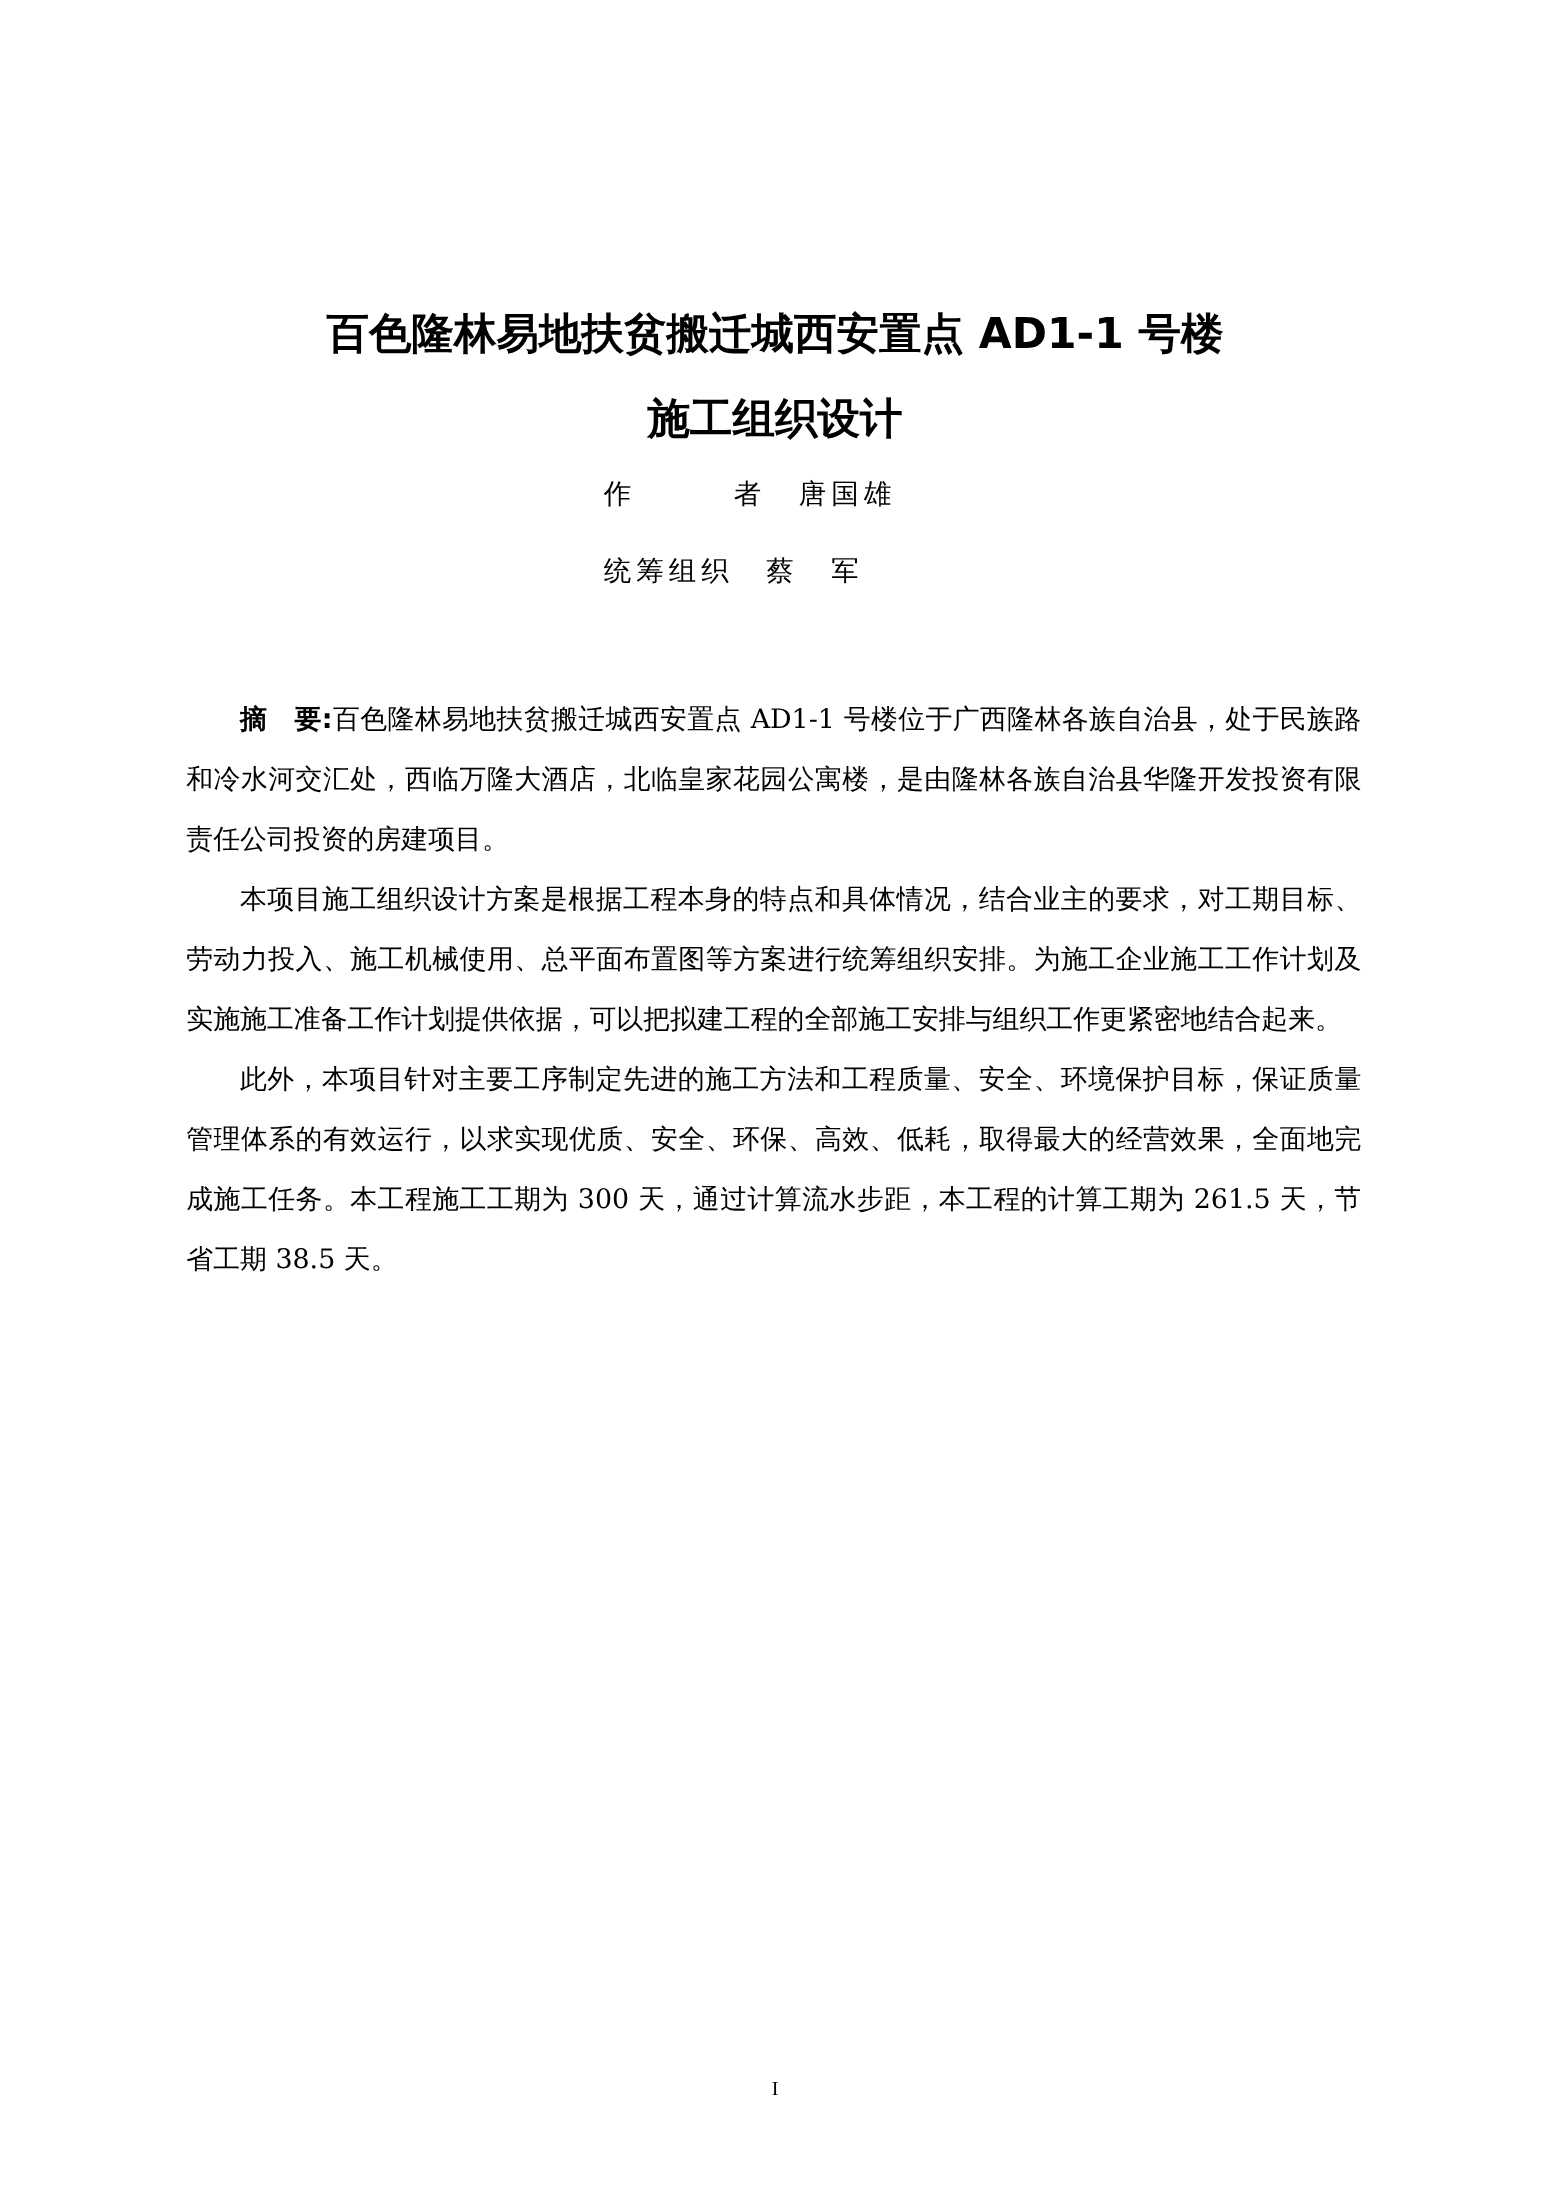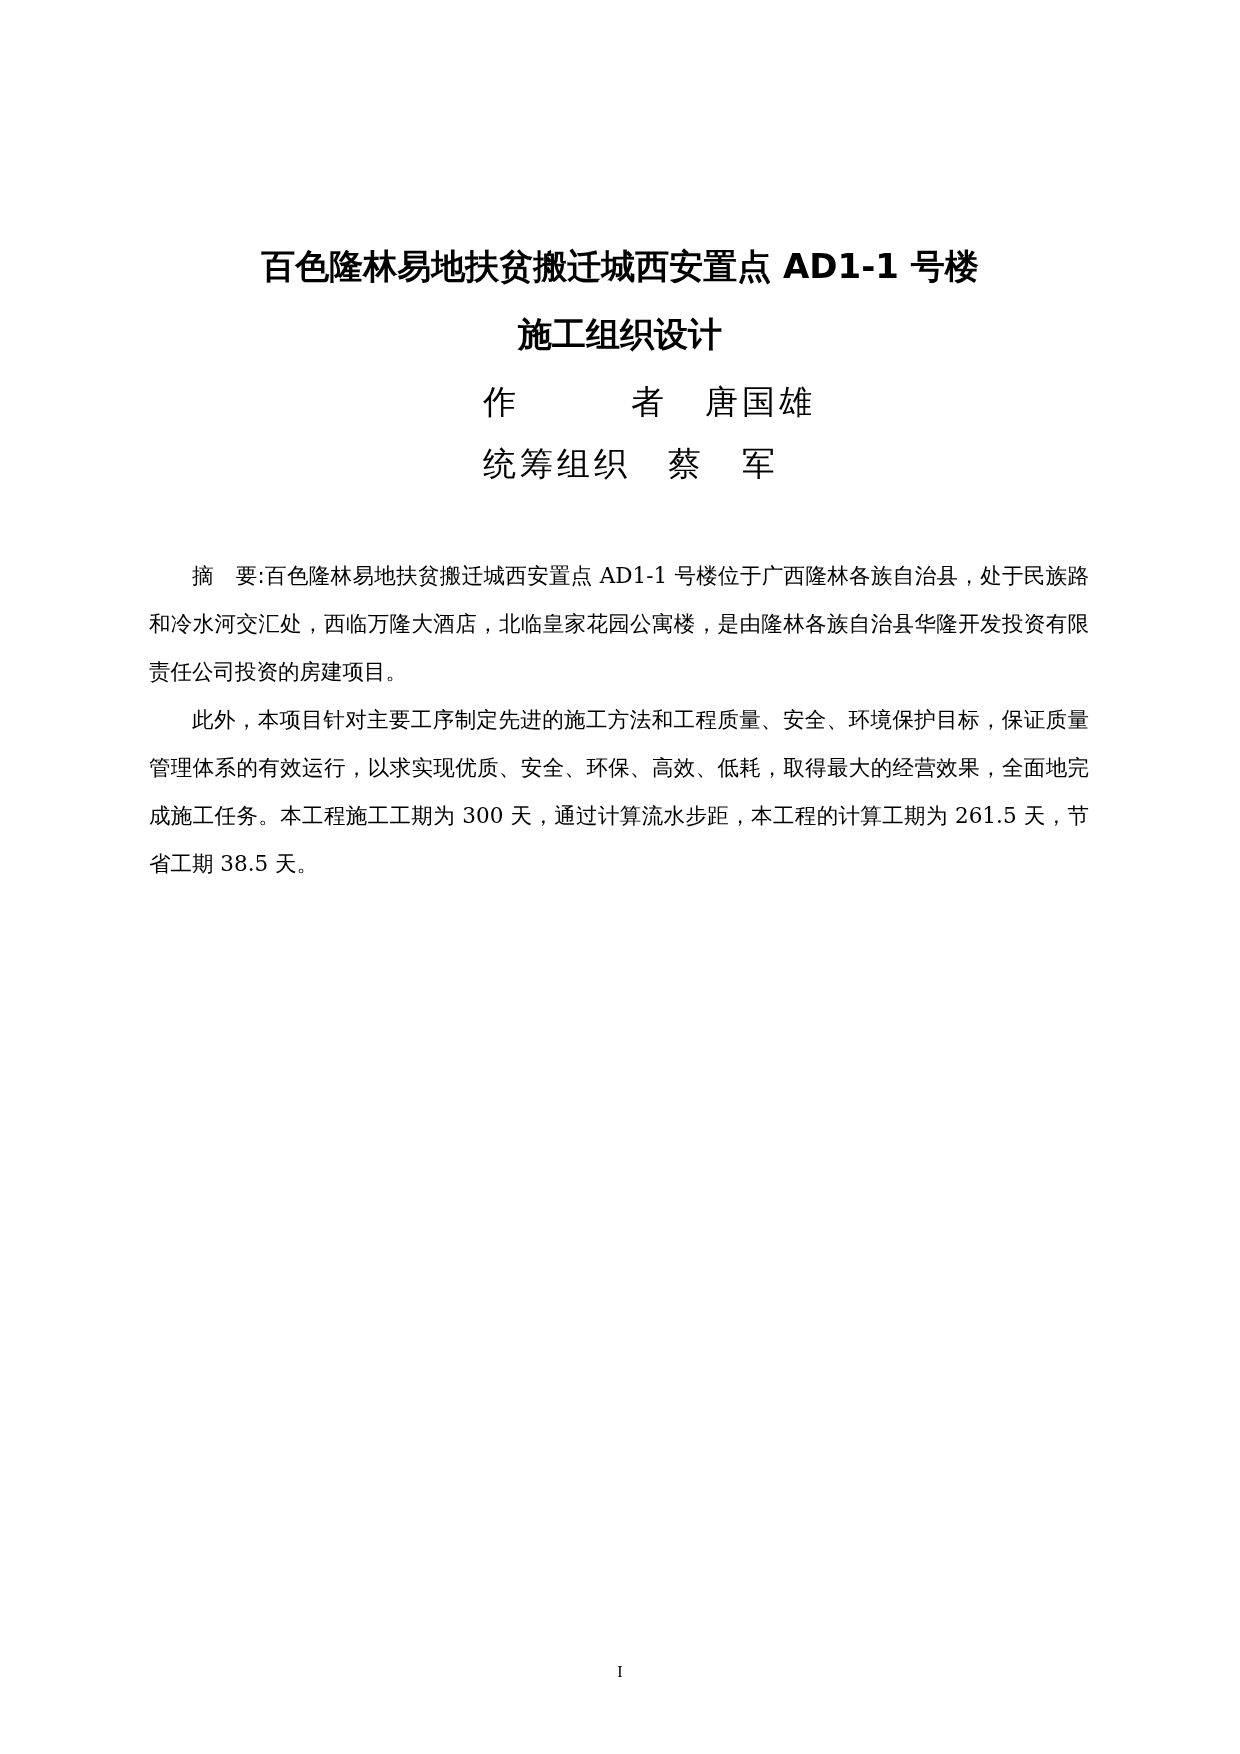--- a/index.html
+++ b/index.html
@@ -32,21 +32,21 @@
       font-size: 34px;
       letter-spacing: 0px;
       white-space: nowrap;
     }
     #title1 { top: 208px; }
     #title2 { top: 276px; font-family: Liberation Mono, monospace; }
     .byline {
       position: absolute;
       left: 483px;
       font-family: "DejaVu Serif", "Liberation Serif", serif;
-      font-size: 33px;
+      font-size: 22px;
       white-space: pre;
       letter-spacing: 4px;
     }
     #author-line { top: 344px; }
     #advisor-line { top: 406px; }
 
     .body-text {
       position: absolute;
       left: 149px;
       width: 940px;
@@ -56,21 +56,21 @@
       line-height: 48px;
     }
     .para {
       margin: 0;
       text-indent: 2em;
       text-align: justify;
       text-justify: inter-character;
     }
     .label-bold {
       font-family: "DejaVu Sans", "Liberation Sans", sans-serif;
-      font-weight: normal;
+      font-weight: bold;
     }
     .page-number {
       position: absolute;
       top: 1627px;
       left: 0;
       width: 1240px;
       text-align: center;
       font-family: "Liberation Serif", serif;
       font-size: 16px;
     }
@@ -82,17 +82,18 @@
 
   <div id="title1" class="title-line">百色隆林易地扶贫搬迁城西安置点 AD1-1 号楼</div>
   <div id="title2" class="title-line">施工组织设计</div>
 
   <div id="author-line" class="byline"><span>作　　　者</span>　<span>唐国雄</span></div>
 
   <div id="advisor-line" class="byline"><span>统筹组织</span>　<span>蔡　军</span></div>
 
   <div class="body-text">
     <p class="para"><span class="label-bold">摘　要:</span><span>百色隆林易地扶贫搬迁城西安置点 AD1-1 号楼位于广西隆林各族自治县，处于民族路和冷水河交汇处，西临万隆大酒店，北临皇家花园公寓楼，是由隆林各族自治县华隆开发投资有限责任公司投资的房建项目。</span></p>
+    <p class="para">本项目施工组织设计方案是根据工程本身的特点和具体情况，结合业主的要求，对工期目标、劳动力投入、施工机械使用、总平面布置图等方案进行统筹组织安排。为施工企业施工工作计划及实施施工准备工作计划提供依据，可以把拟建工程的全部施工安排与组织工作更紧密地结合起来。</p>
     <p class="para">此外，本项目针对主要工序制定先进的施工方法和工程质量、安全、环境保护目标，保证质量管理体系的有效运行，以求实现优质、安全、环保、高效、低耗，取得最大的经营效果，全面地完成施工任务。本工程施工工期为 300 天，通过计算流水步距，本工程的计算工期为 261.5 天，节省工期 38.5 天。</p>
   </div>
 
   <div class="page-number">I</div>
 </div>
 
 </body></html>

